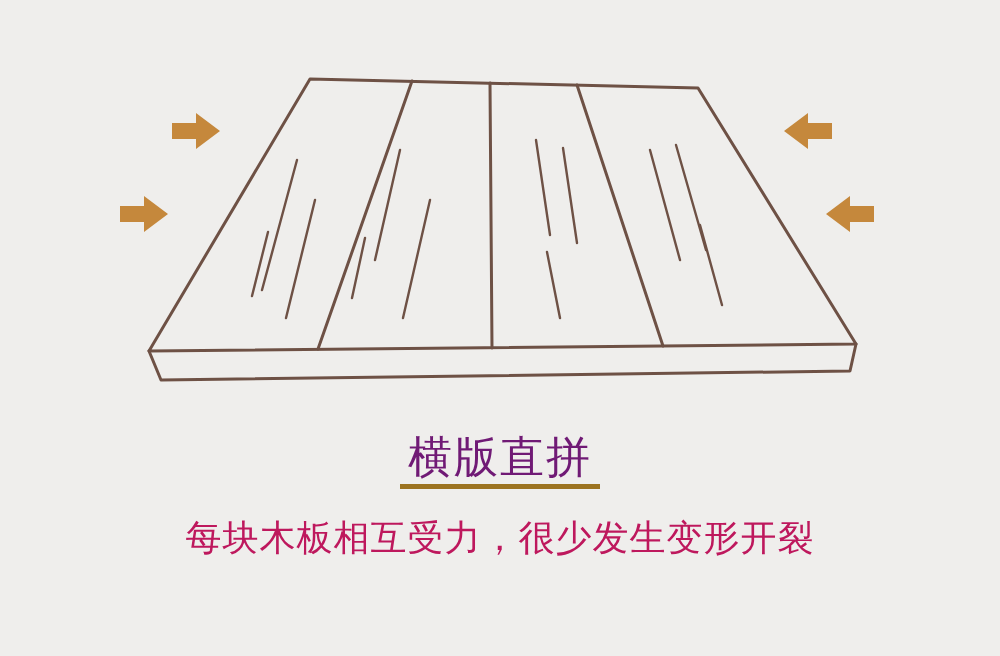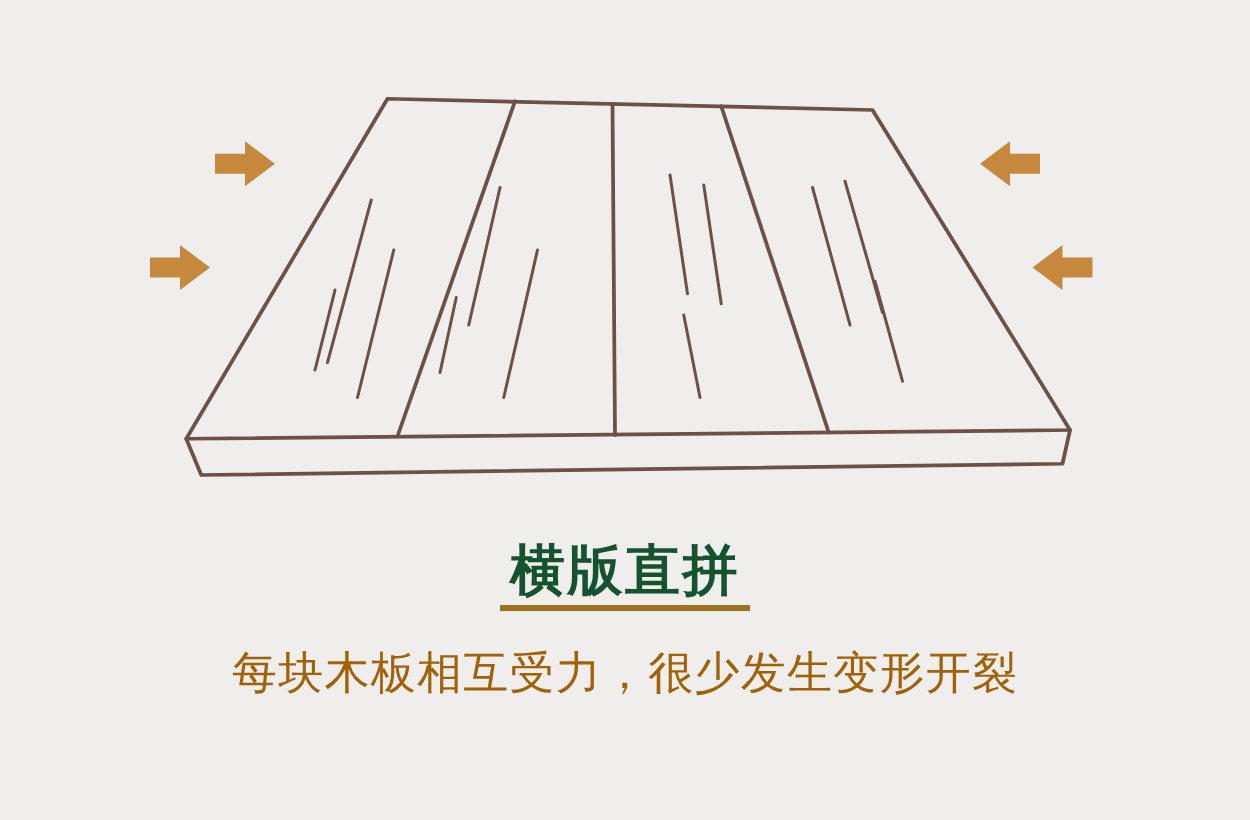--- a/index.html
+++ b/index.html
@@ -26,38 +26,38 @@
     position: absolute;
     top: 434px;
     left: 0;
     width: 100%;
     text-align: center;
   }
   .title-wrap h1 {
     margin: 0;
     font-size: 44px;
     line-height: 1.05;
-    font-weight: 700;
-    color: #14532d;
+    font-weight: 400;
+    color: #701a75;
     letter-spacing: 2px;
   }
   .underline-svg {
     display: block;
     margin: 4px auto 0 auto;
   }
   .subtitle {
     position: absolute;
     top: 514px;
     left: 0;
     width: 100%;
     margin: 0;
     text-align: center;
     font-size: 36px;
     font-weight: 500;
-    color: #a16207;
+    color: #be185d;
     letter-spacing: 1px;
   }
 </style>
 </head>
 <body>
 
 <div class="page">
 
   <svg class="diagram-svg" width="1000" height="420" viewBox="0 0 1000 420" xmlns="http://www.w3.org/2000/svg" aria-hidden="true">
 

